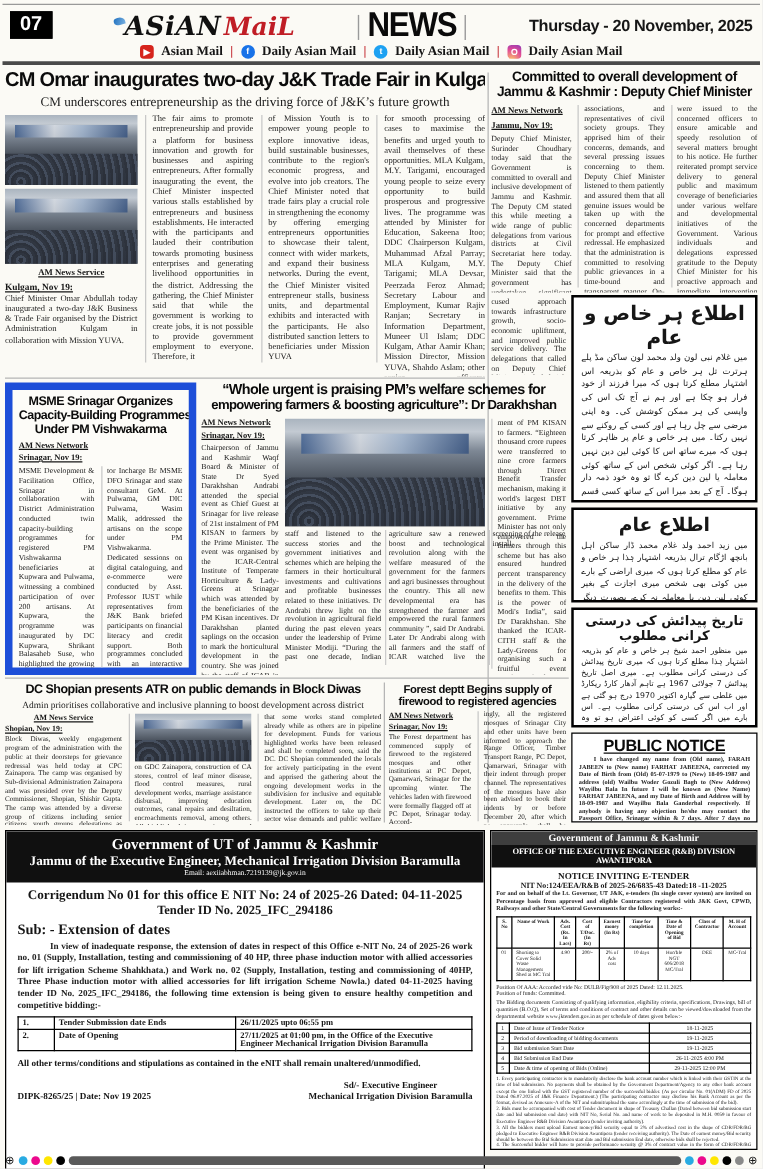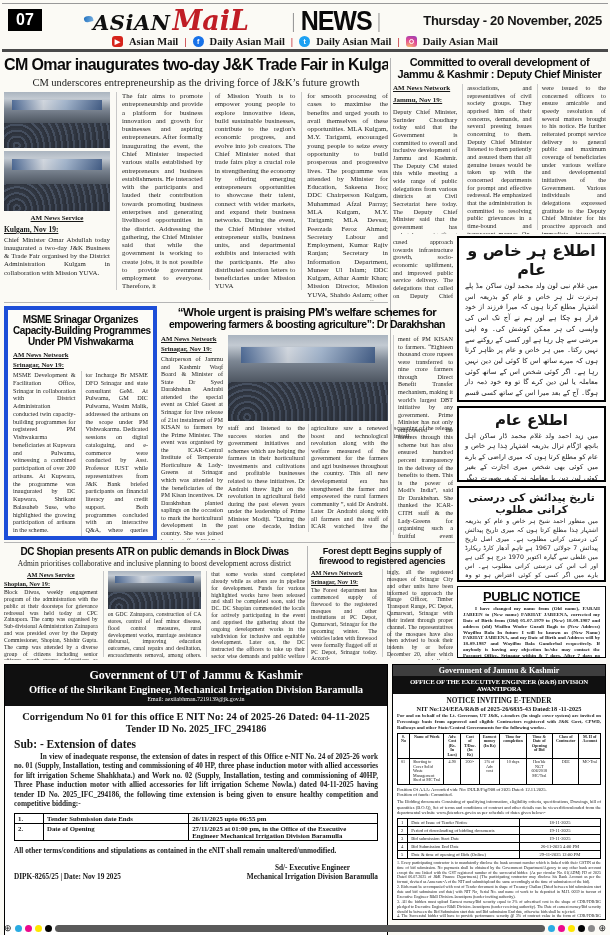--- a/index.html
+++ b/index.html
@@ -7,21 +7,21 @@
   body { font-family:"Liberation Serif", serif; color:#161616; }
   .page { position:relative; width:610px; height:935px; background:#fbfaf5; margin:0 auto; overflow:hidden; }
 
   
   .header { position:absolute; left:2px; top:3px; width:606px; height:46px; border-top:1px solid #999; }
   .head-row { display:flex; align-items:center; justify-content:space-between; height:30px; padding:2px 6px 0 6px; }
   .pagebox { background:#000; color:#fff; font-family:"Liberation Sans",sans-serif; font-weight:bold; font-size:16px; padding:1px 7px; border:1px solid #000; }
   .masthead { display:flex; align-items:baseline; gap:2px; }
   .bird { width:9px; height:6px; border-radius:60% 90% 10% 70%; background:linear-gradient(120deg,#1e6fbf,#7ab1e0); display:inline-block; margin-right:-2px; transform:translateY(-8px) rotate(-15deg); }
   .brand-main { font-family:"DejaVu Serif",serif; font-style:italic; font-weight:bold; font-size:21px; letter-spacing:.5px; color:#101010; }
-  .brand-accent { font-family:"DejaVu Serif",serif; font-style:italic; font-weight:bold; font-size:27px; color:#c01d25; }
+  .brand-accent { font-family:"DejaVu Serif",serif; font-style:italic; font-weight:bold; font-size:20px; color:#c01d25; }
   .news-wrap { display:flex; align-items:center; gap:5px; }
   .news-bar { color:#9a9a9a; font-size:22px; font-weight:200; }
   .news { font-family:"Liberation Sans",sans-serif; font-weight:bold; font-size:25px; letter-spacing:-1px; transform:scaleY(1.1); color:#0a0a0a; }
   .issue-date { font-family:"Liberation Sans",sans-serif; font-weight:bold; font-size:13px; letter-spacing:-0.3px; }
   .social-row { display:flex; align-items:center; justify-content:center; gap:6px; height:15px; font-size:10.5px; font-weight:bold; }
   .sicon { display:inline-flex; align-items:center; justify-content:center; width:11px; height:11px; border-radius:50%; color:#fff; font-size:7px; font-family:"Liberation Sans",sans-serif; font-weight:bold; }
   .yt { border-radius:3px; background:#d6241c; }
   .fb { background:#1872e8; }
   .tw { background:#1da1f2; }
   .ig { border-radius:3px; background:radial-gradient(circle at 30% 110%, #fdc468, #df4996 60%, #8a3ab9); }
@@ -123,21 +123,21 @@
         <div class="kicker" style="font-size:7px;">AM News Network</div>
         <div class="dateline" style="font-size:7px; margin:4px 0;">Jammu, Nov 19:</div>
         <div class="bodytext" style="font-size:6.3px; line-height:1.22;">Deputy Chief Minister, Surinder Choudhary today said that the Government is committed to overall and inclusive development of Jammu and Kashmir. The Deputy CM stated this while meeting a wide range of public delegations from various districts at Civil Secretariat here today. The Deputy Chief Minister said that the government has undertaken significant developmental initiatives in every district of J&amp;K with a fo-</div>
       </div>
       <div class="bodytext" style="flex:1; font-size:6.3px; line-height:1.22; padding-left:4px;">associations, and representatives of civil society groups. They apprised him of their concerns, demands, and several pressing issues concerning to them. Deputy Chief Minister listened to them patiently and assured them that all genuine issues would be taken up with the concerned departments for prompt and effective redressal. He emphasized that the administration is committed to resolving public grievances in a time-bound and transparent manner. On-the-spot directions</div>
       <div class="bodytext" style="flex:1; font-size:6.3px; line-height:1.22; padding-left:4px;">were issued to the concerned officers to ensure amicable and speedy resolution of several matters brought to his notice. He further reiterated prompt service delivery to general public and maximum coverage of beneficiaries under various welfare and developmental initiatives of the Government. Various individuals and delegations expressed gratitude to the Deputy Chief Minister for his proactive approach and immediate intervention in addressing their genuine issues.</div>
     </div>
   </div>
   <div class="abs bodytext" style="left:393px; top:238px; width:60px; height:62px; font-size:6.3px; line-height:1.22;">cused approach towards infrastructure growth, socio-economic upliftment, and improved public service delivery. The delegations that called on Deputy Chief Minister included job aspirants, students, members of various business</div>
 
-  <div class="abs" style="left:4px; top:306px; width:153px; height:234px; border:4px solid #1d4ed8; padding:4px 5px; background:#fdfcf8;">
+  <div class="abs" style="left:4px; top:306px; width:153px; height:234px; border:6px solid #1d4ed8; padding:4px 5px; background:#fdfcf8;">
     <div class="hl" style="font-size:10px; letter-spacing:-0.4px;">MSME Srinagar Organizes</div>
     <div class="hl" style="font-size:10px; letter-spacing:-0.4px;">Capacity-Building Programmes</div>
     <div class="hl" style="font-size:10px; letter-spacing:-0.4px;">Under PM Vishwakarma</div>
     <div class="kicker" style="font-size:6.8px; margin-top:4px;">AM News Network</div>
     <div class="dateline" style="font-size:6.8px; margin:3px 0;">Srinagar, Nov 19:</div>
     <div class="cols" style="gap:5px; height:168px;">
       <div class="bodytext" style="flex:1; font-size:6.2px; line-height:1.25;">MSME Development &amp; Facilitation Office, Srinagar in collaboration with District Administration conducted twin capacity-building programmes for registered PM Vishwakarma beneficiaries at Kupwara and Pulwama, witnessing a combined participation of over 200 artisans. At Kupwara, the programme was inaugurated by DC Kupwara, Shrikant Balasaheb Suse, who highlighted the growing participation of artisans in the scheme.</div>
       <div class="bodytext" style="flex:1; font-size:6.2px; line-height:1.25; padding-left:4px;">tor Incharge Br MSME DFO Srinagar and state consultant GeM. At Pulwama, GM DIC Pulwama, Wasim Malik, addressed the artisans on the scope under PM Vishwakarma. Dedicated sessions on digital cataloguing, and e-commerce were conducted by Asst. Professor IUST while representatives from J&amp;K Bank briefed participants on financial literacy and credit support. Both programmes concluded with an interactive Q&amp;A, where queries were addressed by the officials. The twin events strengthened artisans' awareness on enterprise development, digital marketing, financial access, and opportunities under the PM Vishwakarma Scheme.</div>
     </div>
   </div>
@@ -209,21 +209,21 @@
   </div>
 
   <div class="abs" style="left:457px; top:586px; width:149px; height:72px; border:1.5px solid #000; background:#fff; padding:2px 5px;">
     <div class="hl" style="font-size:13px; letter-spacing:-0.3px;text-decoration:underline;">PUBLIC NOTICE</div>
     <div class="bodytext" style="font-size:5px; line-height:1.18; font-weight:bold; margin-top:2px; text-indent:12px;">I have changed my name from (Old name), FARAH JABEEN to (New name) FARHAT JABEENA, corrected my Date of Birth from (Old) 05-07-1979 to (New) 18-09-1987 and address (old) Wailbu Woder Gozuli Bagh to (New Address) Wayilbu Bala In future I will be known as (New Name) FARHAT JABEENA, and my Date of Birth and Address will by 18-09-1987 and Wayilbu Bala Ganderbal respectively. If anybody is having any objection he/she may contact the Passport Office, Srinagar within &amp; 7 days. After 7 days no objection will be accepted.</div>
   </div>
 
   <div class="abs notice-outer" style="left:4px; top:664px; width:384px; height:272px;">
     <div class="gov-banner" style="padding:3px 0 4px;">
       <div style="font-size:12px; font-weight:bold;">Government of UT of Jammu &amp; Kashmir</div>
-      <div style="font-size:10.5px; font-weight:bold; margin-top:1px;">Office of the Shrikant Engineer, Mechanical Irrigation Division Baramulla</div>
+      <div style="font-size:10.5px; font-weight:bold; margin-top:1px;">Jammu of the Executive Engineer, Mechanical Irrigation Division Baramulla</div>
       <div style="font-size:6px; margin-top:1px;">Email: aexiiabhman.7219139@jk.gov.in</div>
     </div>
     <div style="padding:5px 9px;">
       <div style="font-size:10.5px; font-weight:bold; text-align:center;">Corrigendum No 01 for this office E NIT No: 24 of 2025-26 Dated: 04-11-2025</div>
       <div style="font-size:10px; font-weight:bold; text-align:center; margin-top:1px;">Tender ID No. 2025_IFC_294186</div>
       <div style="font-size:11.5px; font-weight:bold; margin:4px 0 2px;">Sub: - Extension of dates</div>
       <div class="bodytext" style="font-size:7.3px; line-height:1.3; font-weight:bold; text-indent:26px;">In view of inadequate response, the extension of dates in respect of this Office e-NIT No. 24 of 2025-26 work no. 01 (Supply, Installation, testing and commissioning of 40 HP, three phase induction motor with allied accessories for lift irrigation Scheme Shahkhata.) and Work no. 02 (Supply, Installation, testing and commissioning of 40HP, Three Phase induction motor with allied accessories for lift irrigation Scheme Nowla.) dated 04-11-2025 having tender ID No. 2025_IFC_294186, the following time extension is being given to ensure healthy competition and competitive bidding:-</div>
       <table class="ntable" style="margin-top:4px; font-size:6.8px; font-weight:bold;">
         <tbody>
             <tr>

